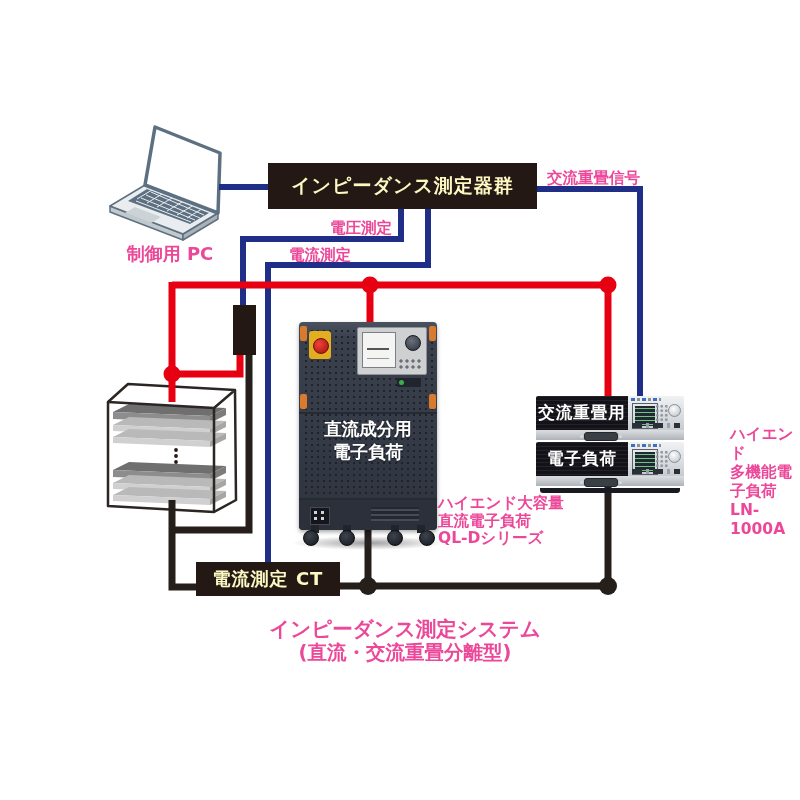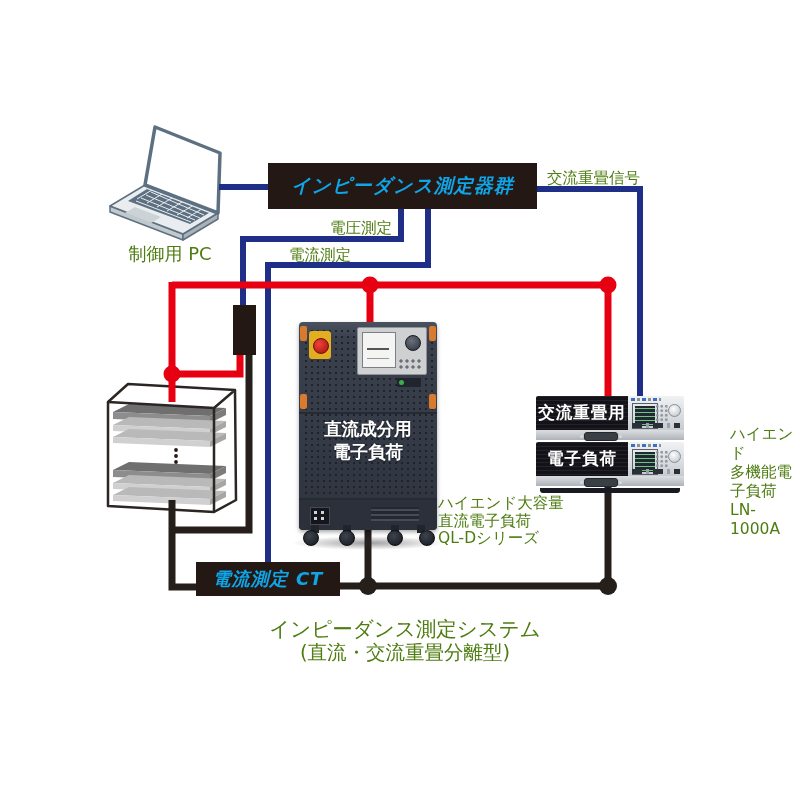--- a/index.html
+++ b/index.html
@@ -3,28 +3,28 @@
 <meta charset="utf-8">
 <style>
   html,body{margin:0;padding:0;background:#ffffff;}
   #canvas{
     position:relative;width:800px;height:800px;background:#ffffff;overflow:hidden;
     font-family:"DejaVu Sans",sans-serif;color:#231813;
   }
   .abs{position:absolute;}
   
   .blackbox{
-    background:#231813;color:#0ea5e9;font-weight:bold;
-    display:flex;align-items:center;justify-content:center;font-style:italic;
+    background:#231813;color:#fef9c3;font-weight:bold;
+    display:flex;align-items:center;justify-content:center;
   }
   #impedance-box{left:268px;top:163px;width:269px;height:46px;font-size:19px;letter-spacing:1px;}
   #ct-box{left:196px;top:562px;width:144px;height:34px;font-size:18px;letter-spacing:1px;}
   #probe-box{left:233px;top:305px;width:23px;height:50px;background:#231813;}
   
-  .lbl{font-weight:normal;color:#4d7c0f;line-height:1.18;}
+  .lbl{font-weight:bold;color:#ec4899;line-height:1.18;}
   #pc-label{left:108px;top:243px;width:124px;text-align:center;font-size:18px;}
   #ac-signal-label{left:547px;top:169px;font-size:15.5px;}
   #voltage-label{left:289px;top:219px;font-size:15.5px;margin-left:41px;}
   #current-label{left:289px;top:246px;font-size:15.5px;}
   #fc-label{left:6px;top:463px;width:104px;text-align:center;font-size:17px;line-height:19px;}
   #qld-caption{left:438px;top:495px;font-size:15.5px;line-height:17.5px;}
   #ln-caption{left:686px;top:425px;font-size:15.5px;line-height:19px;margin-left:44px;}
   #diagram-title{left:105px;top:617px;width:600px;text-align:center;font-size:20.5px;line-height:24px;}
   #diagram-title .sub{font-size:19.5px;}
   

